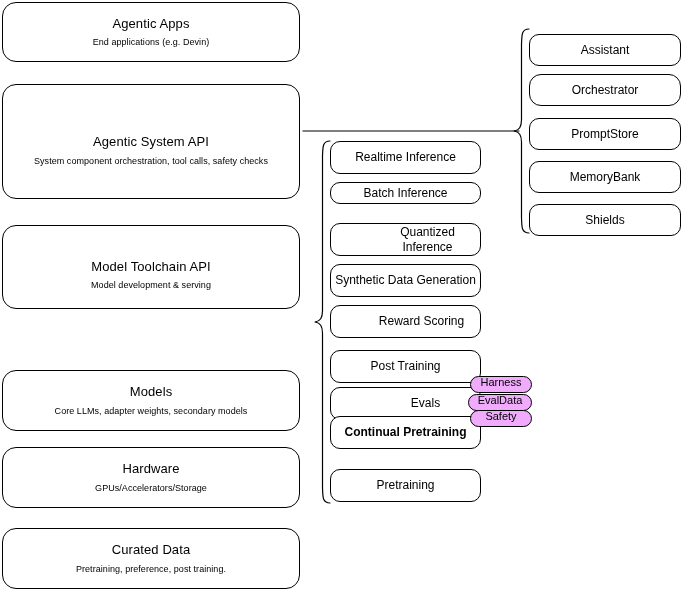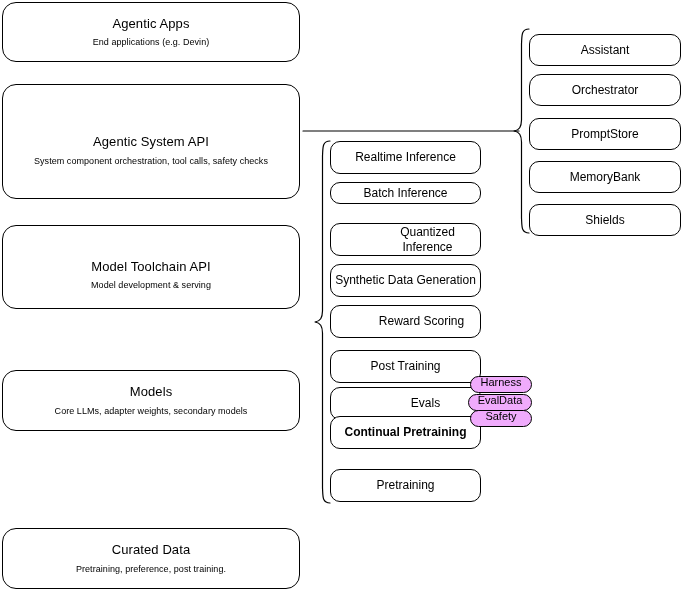--- a/index.html
+++ b/index.html
@@ -150,20 +150,26 @@
     </div>
   </div>
 
   <div class="node layer-card" style="left:2px; top:370px; width:298px; height:61px;">
     <div class="inner">
       <div class="layer-title">Models</div>
       <div class="layer-sub">Core LLMs, adapter weights, secondary models</div>
     </div>
   </div>
 
+  <div class="node layer-card" style="left:2px; top:447px; width:298px; height:61px;">
+    <div class="inner">
+      <div class="layer-title">Hardware</div>
+      <div class="layer-sub">GPUs/Accelerators/Storage</div>
+    </div>
+  </div>
 
   <div class="node layer-card" style="left:2px; top:528px; width:298px; height:61px;">
     <div class="inner">
       <div class="layer-title">Curated Data</div>
       <div class="layer-sub">Pretraining, preference, post training.</div>
     </div>
   </div>
 
   <div class="node chip" style="left:330px; top:141px; width:151px; height:33px;">
     <span class="chip-label">Realtime Inference</span>

